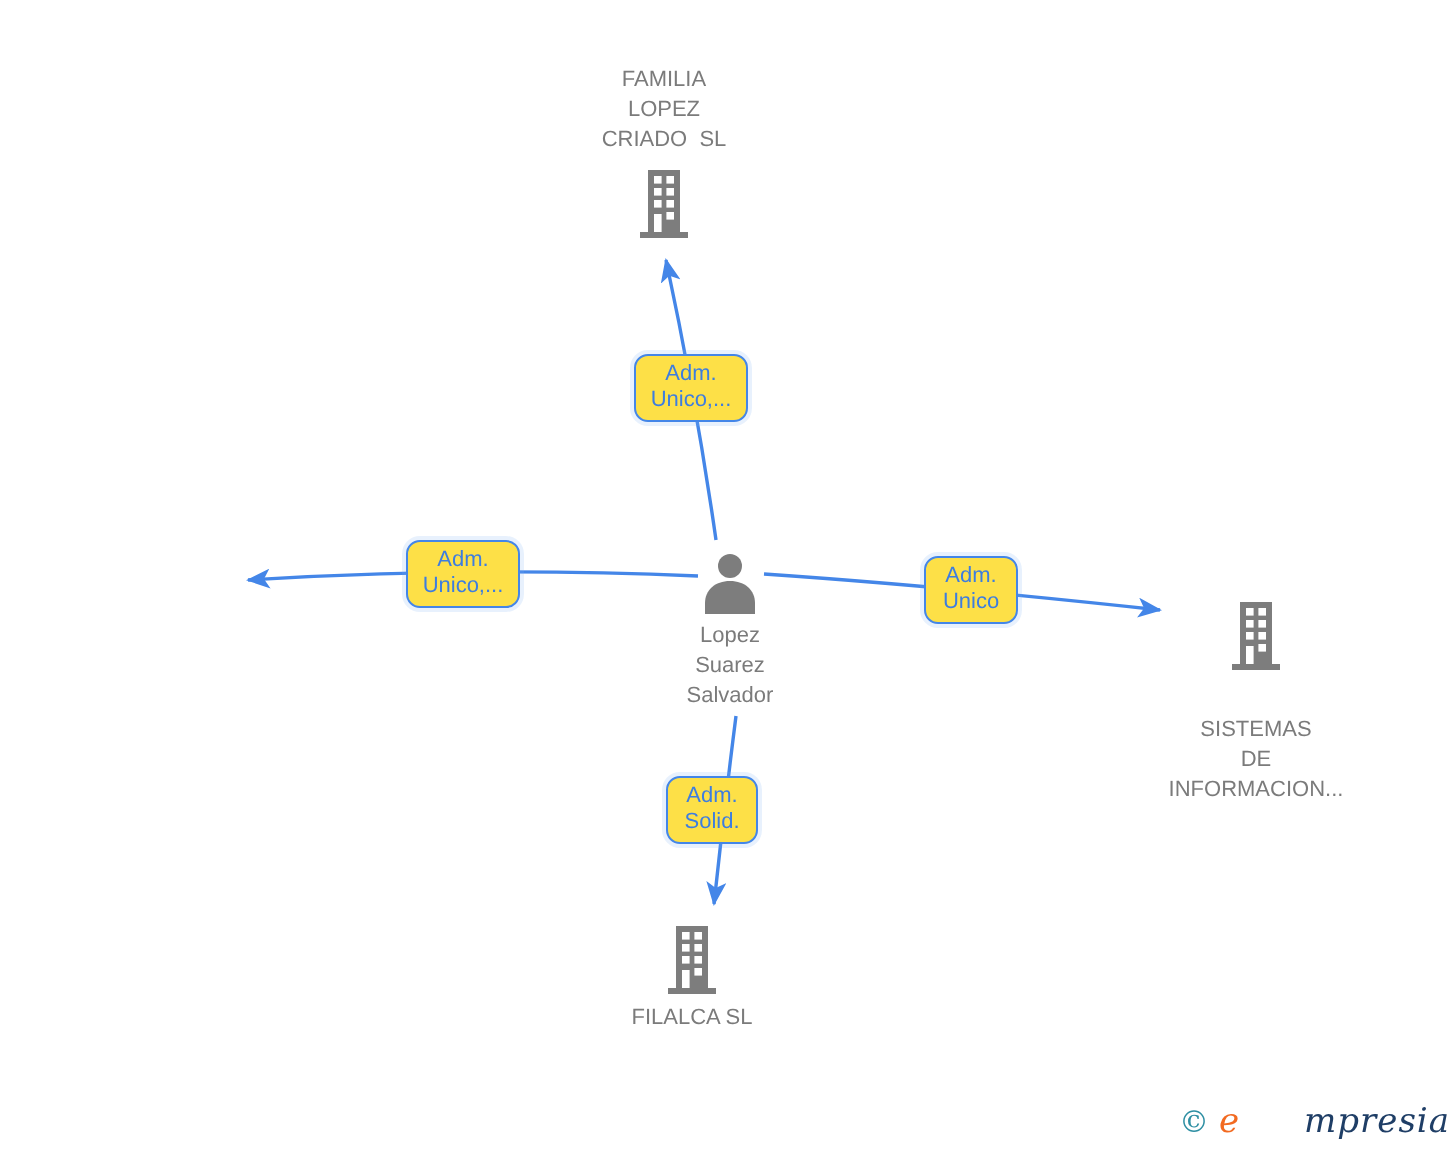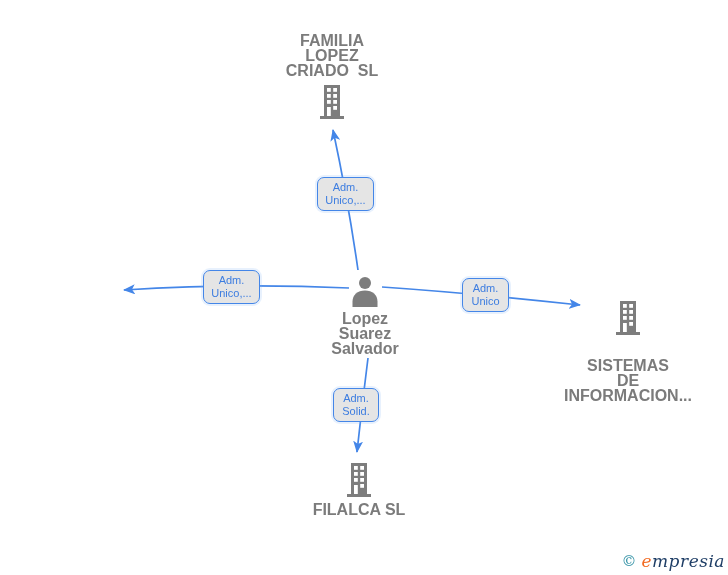--- a/index.html
+++ b/index.html
@@ -9,51 +9,51 @@
   }
   .edges{position:absolute;left:0;top:0;z-index:1;}
   .edges path{fill:none;stroke:var(--edge-blue,#4486e8);stroke-width:1.7px;}
   .edges .arrowhead{fill:var(--edge-blue,#4486e8);stroke:none;}
 
   .node{
     position:absolute;z-index:2;display:flex;flex-direction:column;
     align-items:center;gap:5px;text-align:center;cursor:pointer;
   }
   .node-label{
-    font-size:16px;line-height:15px;font-weight:bold;
+    font-size:11px;line-height:15px;font-weight:normal;
     color:var(--node-gray,#7b7b7b);white-space:pre-wrap;
   }
   .icon-building{width:30px;height:36px;display:block;}
   .icon-building .body{fill:var(--icon-gray,#7d7d7d);}
   .icon-building.orange .body{fill:var(--icon-orange,#f4572b);}
   .icon-building .win{fill:#ffffff;}
   .icon-person{width:28px;height:31px;display:block;fill:var(--icon-gray,#7d7d7d);}
 
   .edge-label{
     position:absolute;z-index:3;box-sizing:border-box;
-    background:#e5e5e5;border:1.5px solid var(--edge-blue,#4486e8);
+    background:#fde047;border:1.5px solid var(--edge-blue,#4486e8);
     border-radius:7px;box-shadow:0 0 0 2px rgba(130,175,245,0.18);
     font-size:11px;line-height:13px;padding:3px 2px;
     color:var(--label-blue,#3d7de0);text-align:center;white-space:pre-line;
   }
 
   .footer{
     position:absolute;right:3px;bottom:4px;z-index:2;display:flex;
     align-items:center;gap:5px;cursor:pointer;
   }
   .footer .copy{
     font-family:"DejaVu Serif",serif;font-size:15px;
     color:var(--logo-teal,#2e8fa3);
   }
   .footer .brand{
     font-family:"DejaVu Serif",serif;font-style:italic;font-size:17px;
     letter-spacing:0.5px;
   }
   .footer .brand-e{color:var(--logo-orange,#f26a21);}
-  .footer .brand-rest{color:var(--logo-navy,#1f3e66);}
+  .footer .brand-rest{color:var(--logo-navy,#1f3e66);margin-left:32px;}
 </style>
 </head>
 <body>
 
 <div class="canvas">
 
   <svg class="edges" width="728" height="575" viewBox="0 0 728 575">
     <defs>
       <marker id="arrow" viewBox="0 0 12 10" refX="11" refY="5" markerWidth="12" markerHeight="10" markerUnits="userSpaceOnUse" orient="auto">
         <path class="arrowhead" d="M0,0 L12,5 L0,10 L3,5 Z"></path>
@@ -105,21 +105,21 @@
       <rect class="win" x="9" y="17" width="3.8" height="3.8"></rect>
         <rect class="win" x="15.2" y="17" width="3.8" height="3.8"></rect>
       <rect class="win" x="15.2" y="23" width="3.8" height="3.8"></rect>
       <rect class="win" x="9" y="24" width="3.8" height="9"></rect>
     </svg>
     <div class="node-label">SISTEMAS
 DE
 INFORMACION...</div>
   </div>
 
-  <div class="node" style="left:289px;top:461px;width:140px;">
+  <div class="node" style="left:276px;top:461px;width:140px;">
     <svg class="icon-building" viewBox="0 0 28 36">
       <rect class="body" x="2" y="33" width="24" height="3"></rect>
       <rect class="body" x="6" y="2" width="16" height="31"></rect>
       <rect class="win" x="9" y="5" width="3.8" height="3.8"></rect>
         <rect class="win" x="15.2" y="5" width="3.8" height="3.8"></rect>
       <rect class="win" x="9" y="11" width="3.8" height="3.8"></rect>
         <rect class="win" x="15.2" y="11" width="3.8" height="3.8"></rect>
       <rect class="win" x="9" y="17" width="3.8" height="3.8"></rect>
         <rect class="win" x="15.2" y="17" width="3.8" height="3.8"></rect>
       <rect class="win" x="15.2" y="23" width="3.8" height="3.8"></rect>

